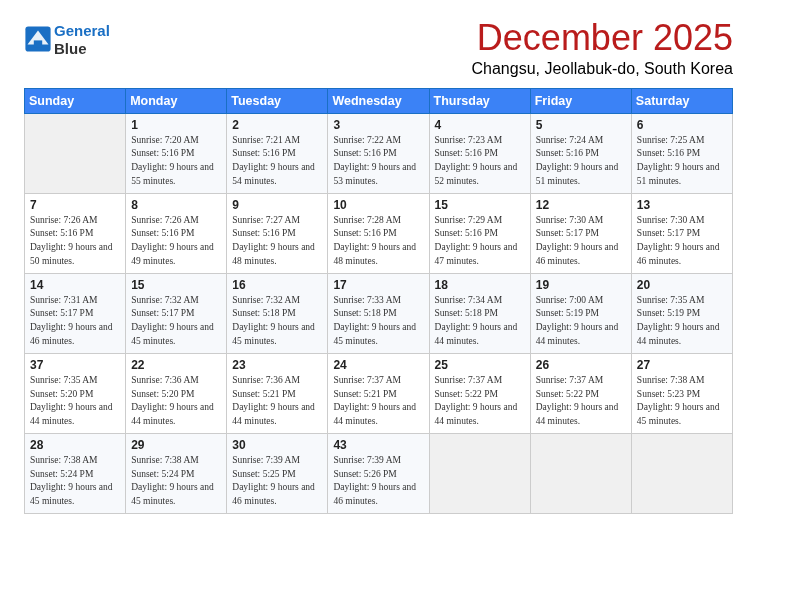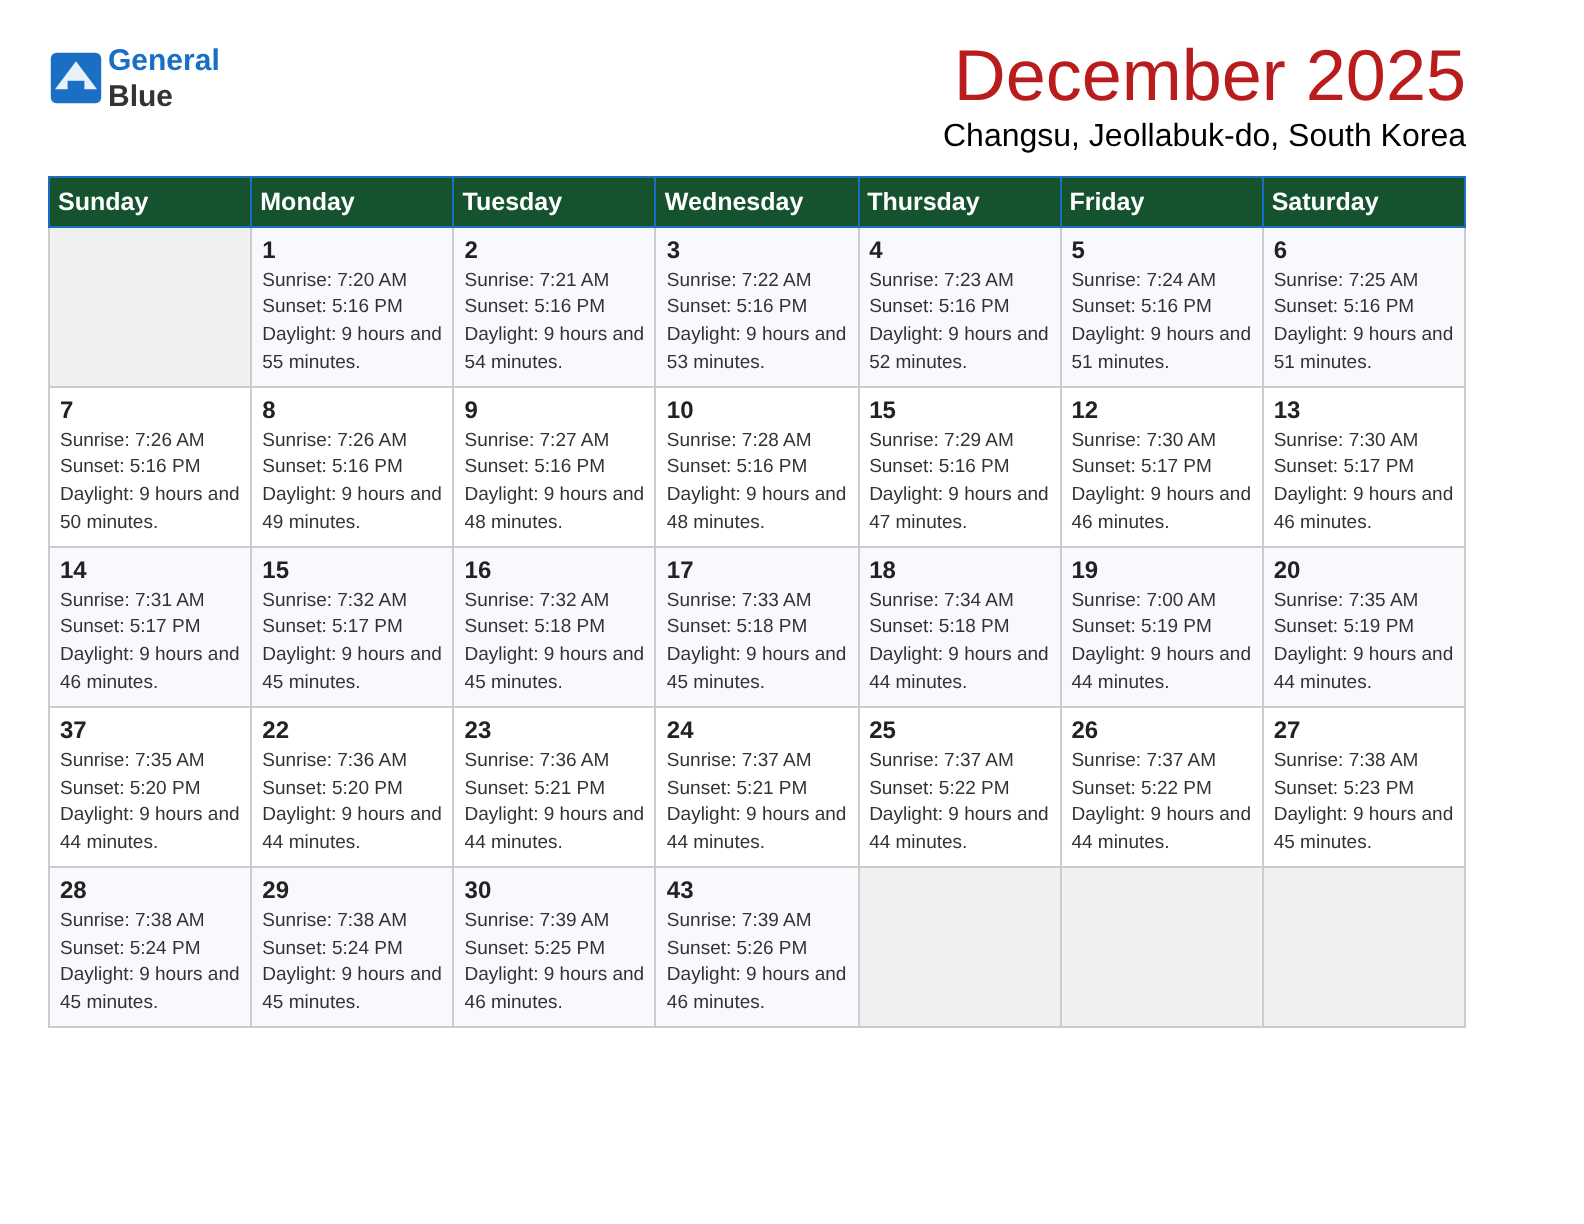--- a/index.html
+++ b/index.html
@@ -54,21 +54,21 @@
       font-size: 16px;
       color: #000000;
       margin-top: 2px;
     }
     table {
       width: 100%;
       border-collapse: collapse;
       table-layout: fixed;
     }
     thead tr th {
-      background-color: #14532d;
+      background-color: #3b82f6;
       color: #fff;
       font-size: 12.5px;
       font-weight: bold;
       padding: 5px 4px;
       text-align: left;
       border: 1px solid #1a6fc4;
     }
     tbody tr td {
       border: 1px solid #ccc;
       vertical-align: top;
@@ -89,20 +89,21 @@
       font-weight: bold;
       font-size: 12px;
       display: block;
       margin-bottom: 2px;
       color: #222;
     }
     .day-info {
       font-size: 9.5px;
       color: #333;
       line-height: 1.45;
+      font-family: Liberation Serif, serif;
     }
     .empty-cell {
       background: #f0f0f0 !important;
     }
   </style>
 </head>
 <body>
 
 <div class="page">
   <div class="header">

